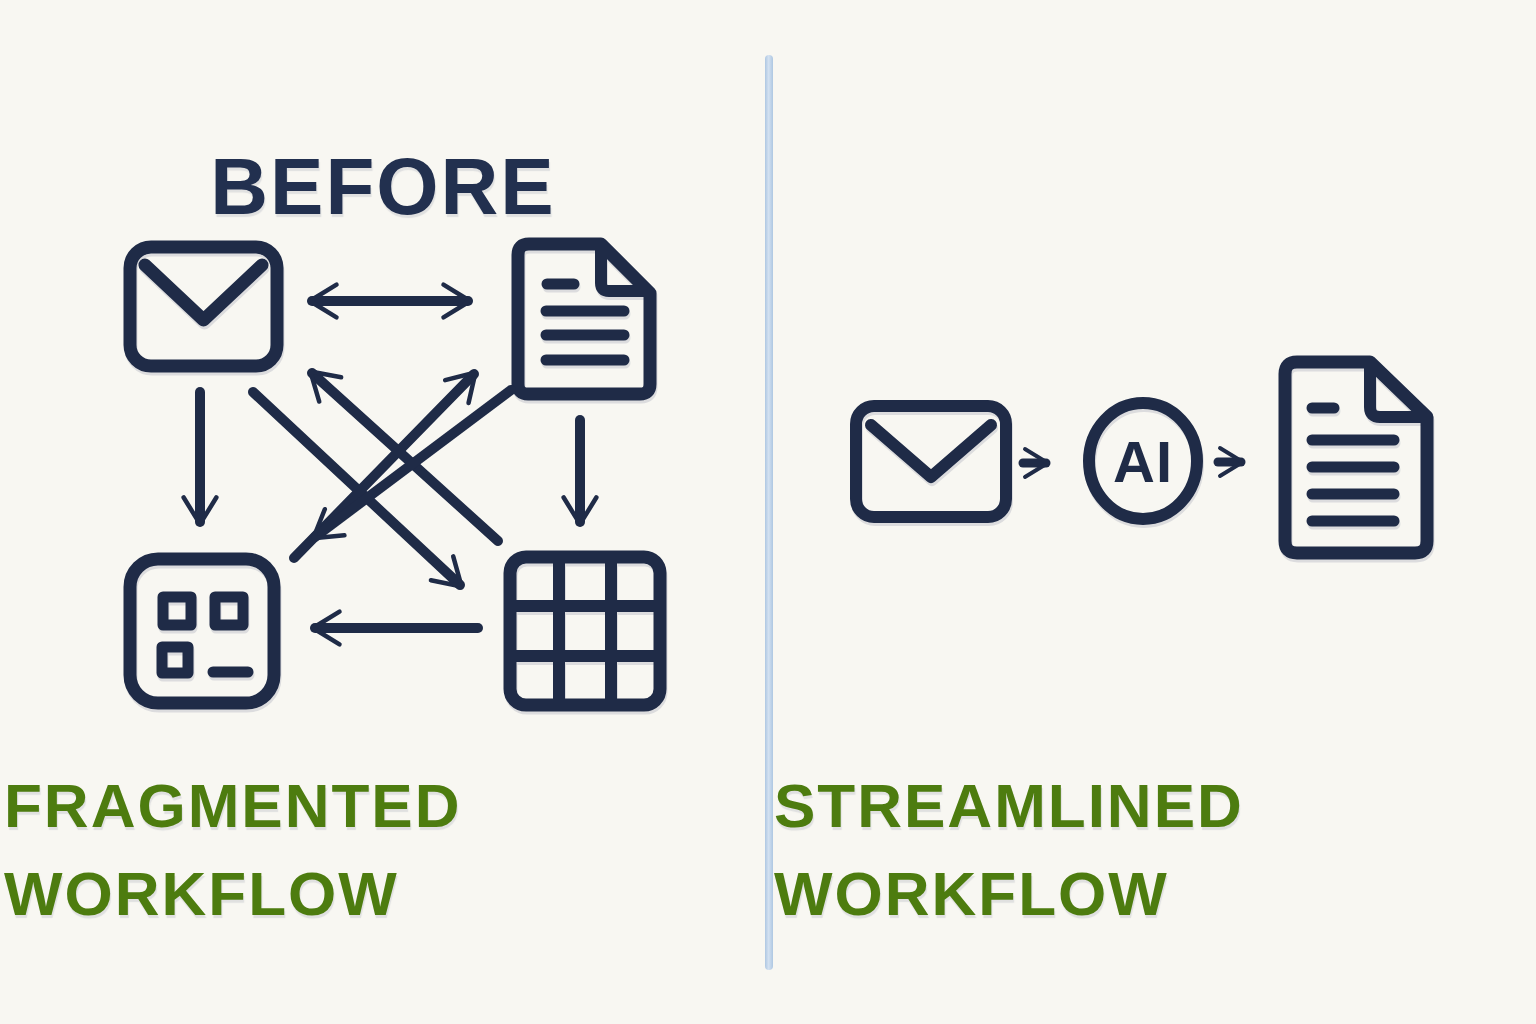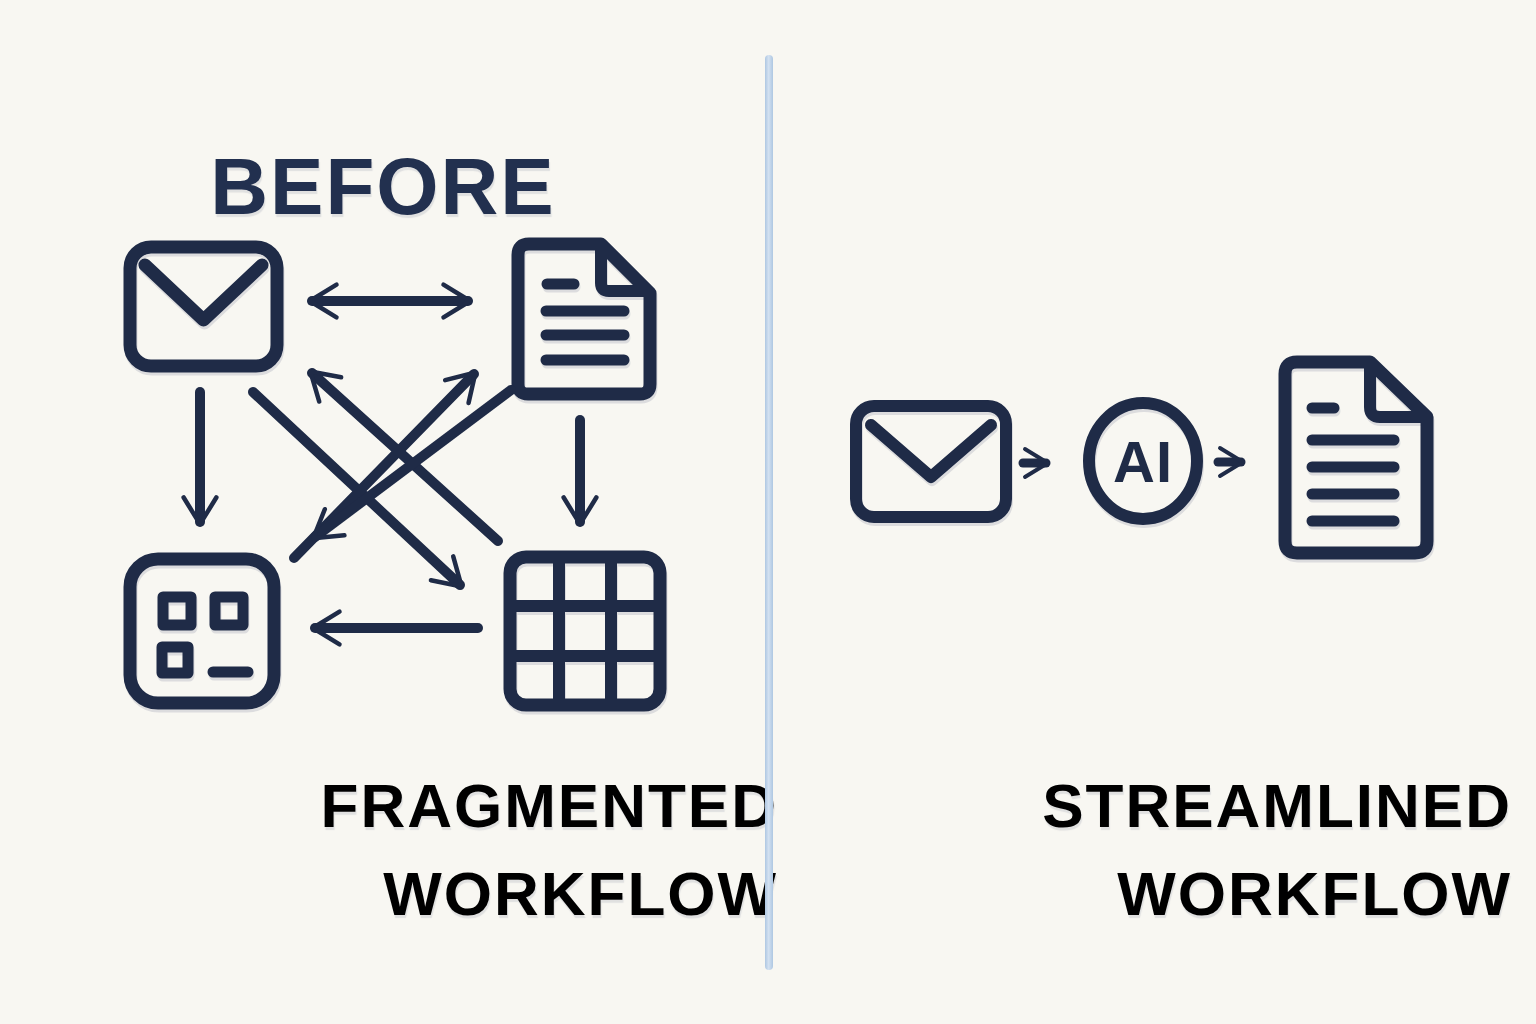--- a/index.html
+++ b/index.html
@@ -12,23 +12,23 @@
   .panel-left{left:0;width:766px;}
   .panel-right{left:770px;width:766px;}
   .panel-title{
     position:absolute;top:93px;left:0;width:100%;
     text-align:center;font-size:80px;font-weight:700;letter-spacing:2px;
     color:#22304f;line-height:1;
     text-shadow:1px 3px 1px rgba(150,155,170,.25);
   }
   .panel-right .panel-title{padding-right:36px;box-sizing:border-box;}
   .caption{
-    position:absolute;top:762px;left:12px;width:100%;
-    text-align:right;font-size:62px;font-weight:700;letter-spacing:2px;
-    color:#000000;line-height:88px;
+    position:absolute;top:762px;left:4px;width:100%;
+    text-align:left;font-size:62px;font-weight:700;letter-spacing:2px;
+    color:#4d7c0f;line-height:88px;
     text-shadow:1px 3px 1px rgba(150,155,170,.25);
   }
   .panel-right .caption{padding-right:36px;box-sizing:border-box;}
   .divider{
     position:absolute;left:765px;top:55px;width:8px;height:915px;
     background:linear-gradient(to right,#aec7e2,#d3e1f1 45%,#aec7e2);
     border-radius:4px;
   }
   svg.diagram{position:absolute;top:0;left:0;display:block;}
   .ink{stroke:#1f2b47;fill:none;}

